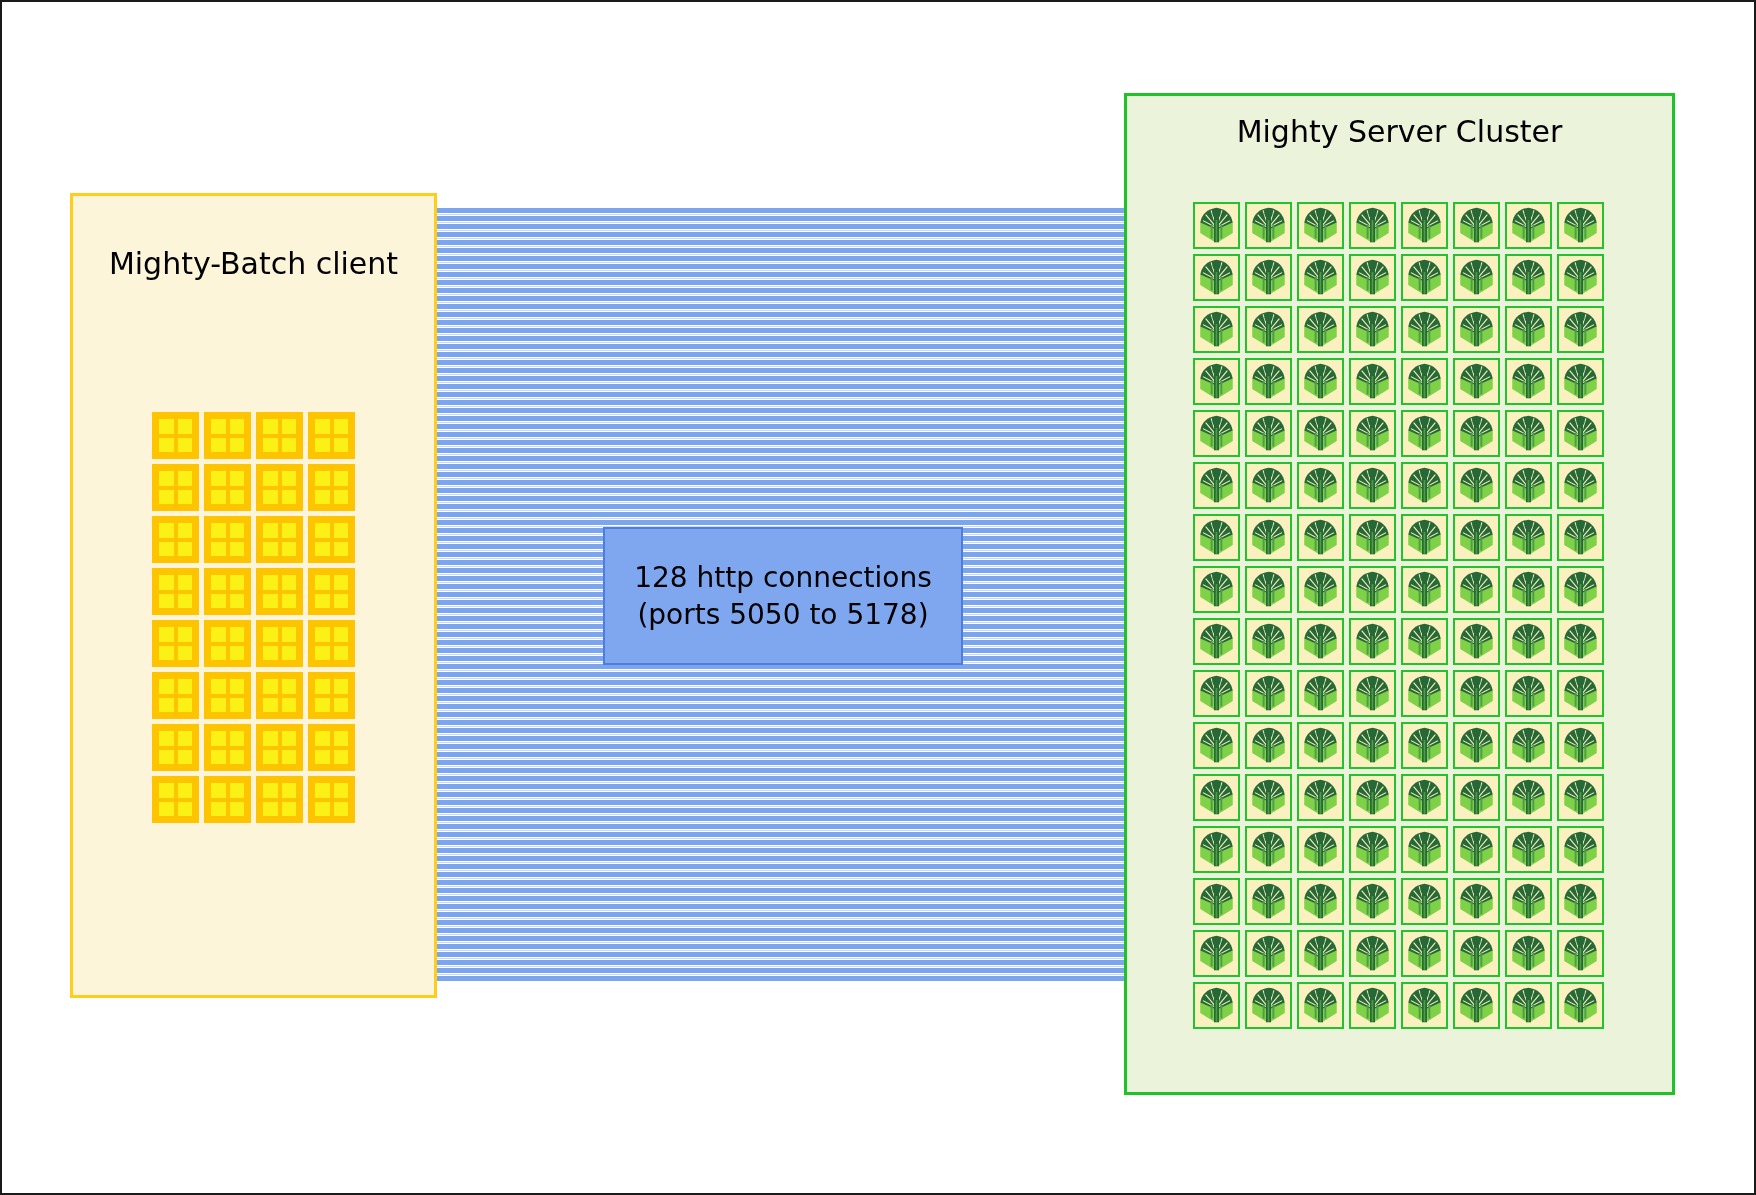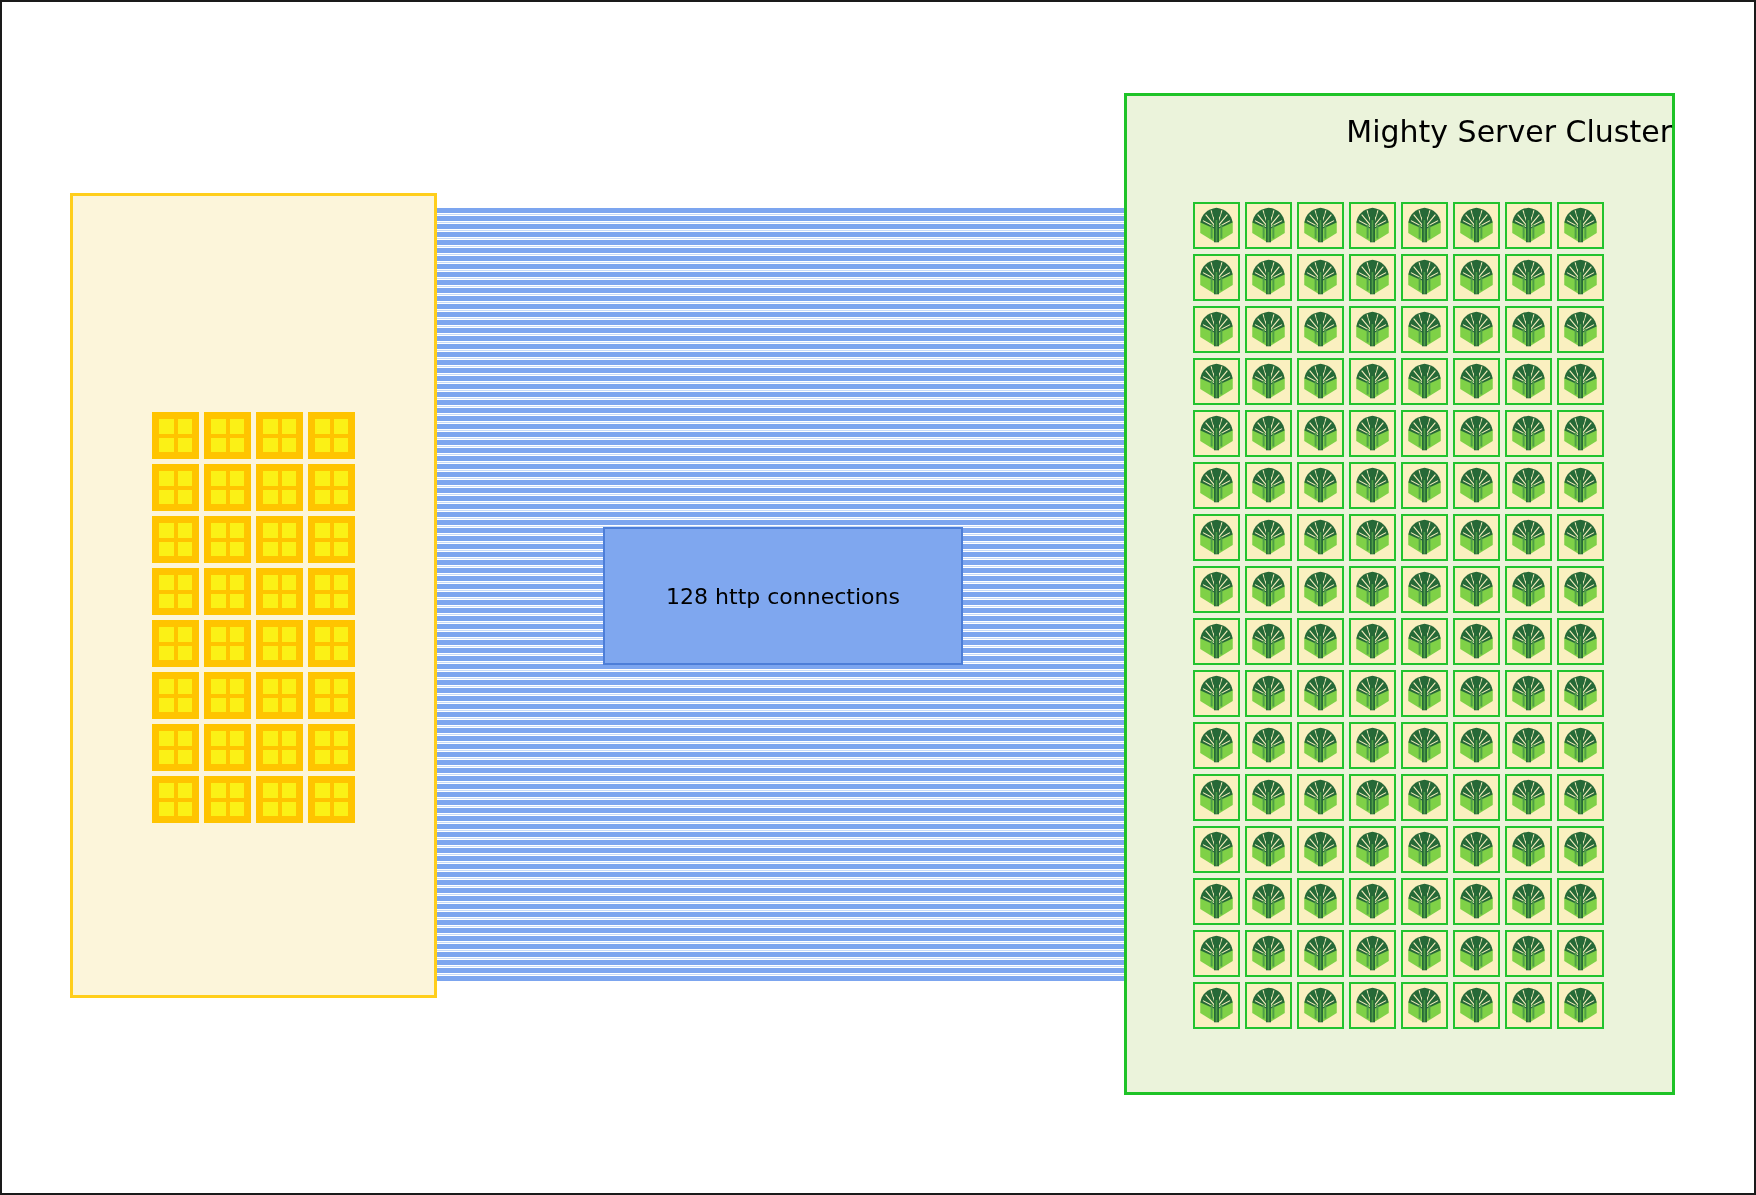--- a/index.html
+++ b/index.html
@@ -60,33 +60,33 @@
   }
 
   
   .conn-label{
     position:absolute;left:601px;top:525px;width:360px;height:138px;
     box-sizing:border-box;
     background:var(--label-fill,#7FA7EF);
     border:2px solid var(--label-border,#4D7ED8);
     display:flex;flex-direction:column;align-items:center;justify-content:center;
     color:var(--label-text,#000);
-    font-size:22px;line-height:37px;
+    font-size:28px;line-height:37px;
     z-index:3;white-space:nowrap;
   }
 
   
   .server-box{
     position:absolute;left:1122px;top:91px;width:551px;height:1002px;
     box-sizing:border-box;
     background:var(--server-fill,#EBF3DB);
     border:3px solid var(--server-border,#1EC327);
     z-index:2;
   }
-  .server-box .box-title{top:17px;text-align:right;}
+  .server-box .box-title{top:17px;}
 
   .tree-grid{
     position:absolute;left:66px;top:106px;
     display:grid;gap:5px;
   }
   .tree-tile{
     width:47px;height:47px;box-sizing:border-box;
     background:var(--tile-bg,#FAF0C0);
     border:2px solid var(--tile-border,#22C32E);
     display:flex;align-items:center;justify-content:center;
@@ -95,20 +95,21 @@
 </style>
 </head>
 <body>
 
 <div class="canvas">
 
   <div class="conn-stripes"></div>
 
   <div class="client-box">
     <div class="box-title">
+      <div>Mighty-Batch client</div>
     </div>
     <div class="cpu-grid" style="grid-template-columns: repeat(4, 47px);">
   <div class="cpu-icon">
     <span class="cell"></span>
           <span class="cell"></span>
           <span class="cell"></span>
           <span class="cell"></span>
   </div>
 
   <div class="cpu-icon">
@@ -325,20 +326,21 @@
     <span class="cell"></span>
           <span class="cell"></span>
           <span class="cell"></span>
           <span class="cell"></span>
   </div>
 </div>
   </div>
 
   <div class="conn-label">
     <div>128 http connections</div>
+    <div>(ports 5050 to 5178)</div>
   </div>
 
   <div class="server-box">
     <div class="box-title">
       <div>Mighty Server Cluster</div>
     </div>
     <div class="tree-grid" style="grid-template-columns: repeat(8, 47px);">
   <div class="tree-tile">
     <svg viewBox="0 0 36 36" xmlns="http://www.w3.org/2000/svg" aria-hidden="true">
       <polygon points="3,14 16,21 16,33 3,25" fill="var(--tree-light,#7FD147)"></polygon>

